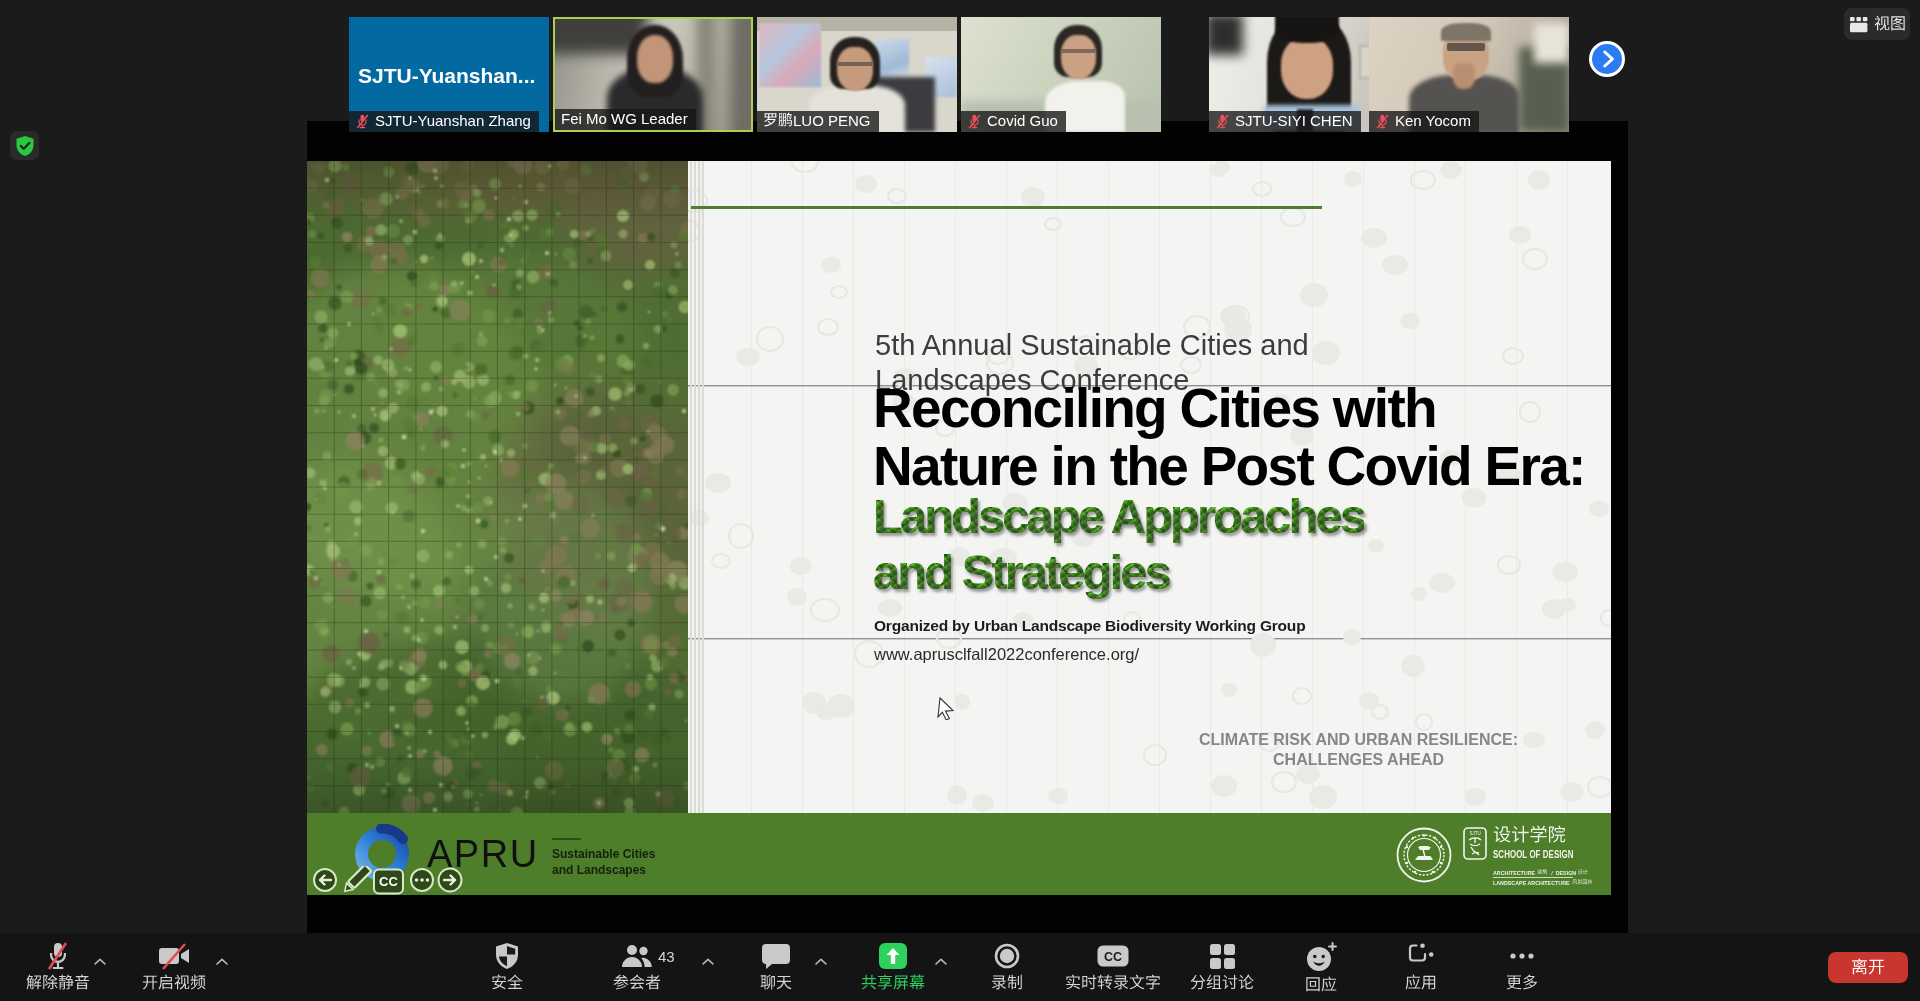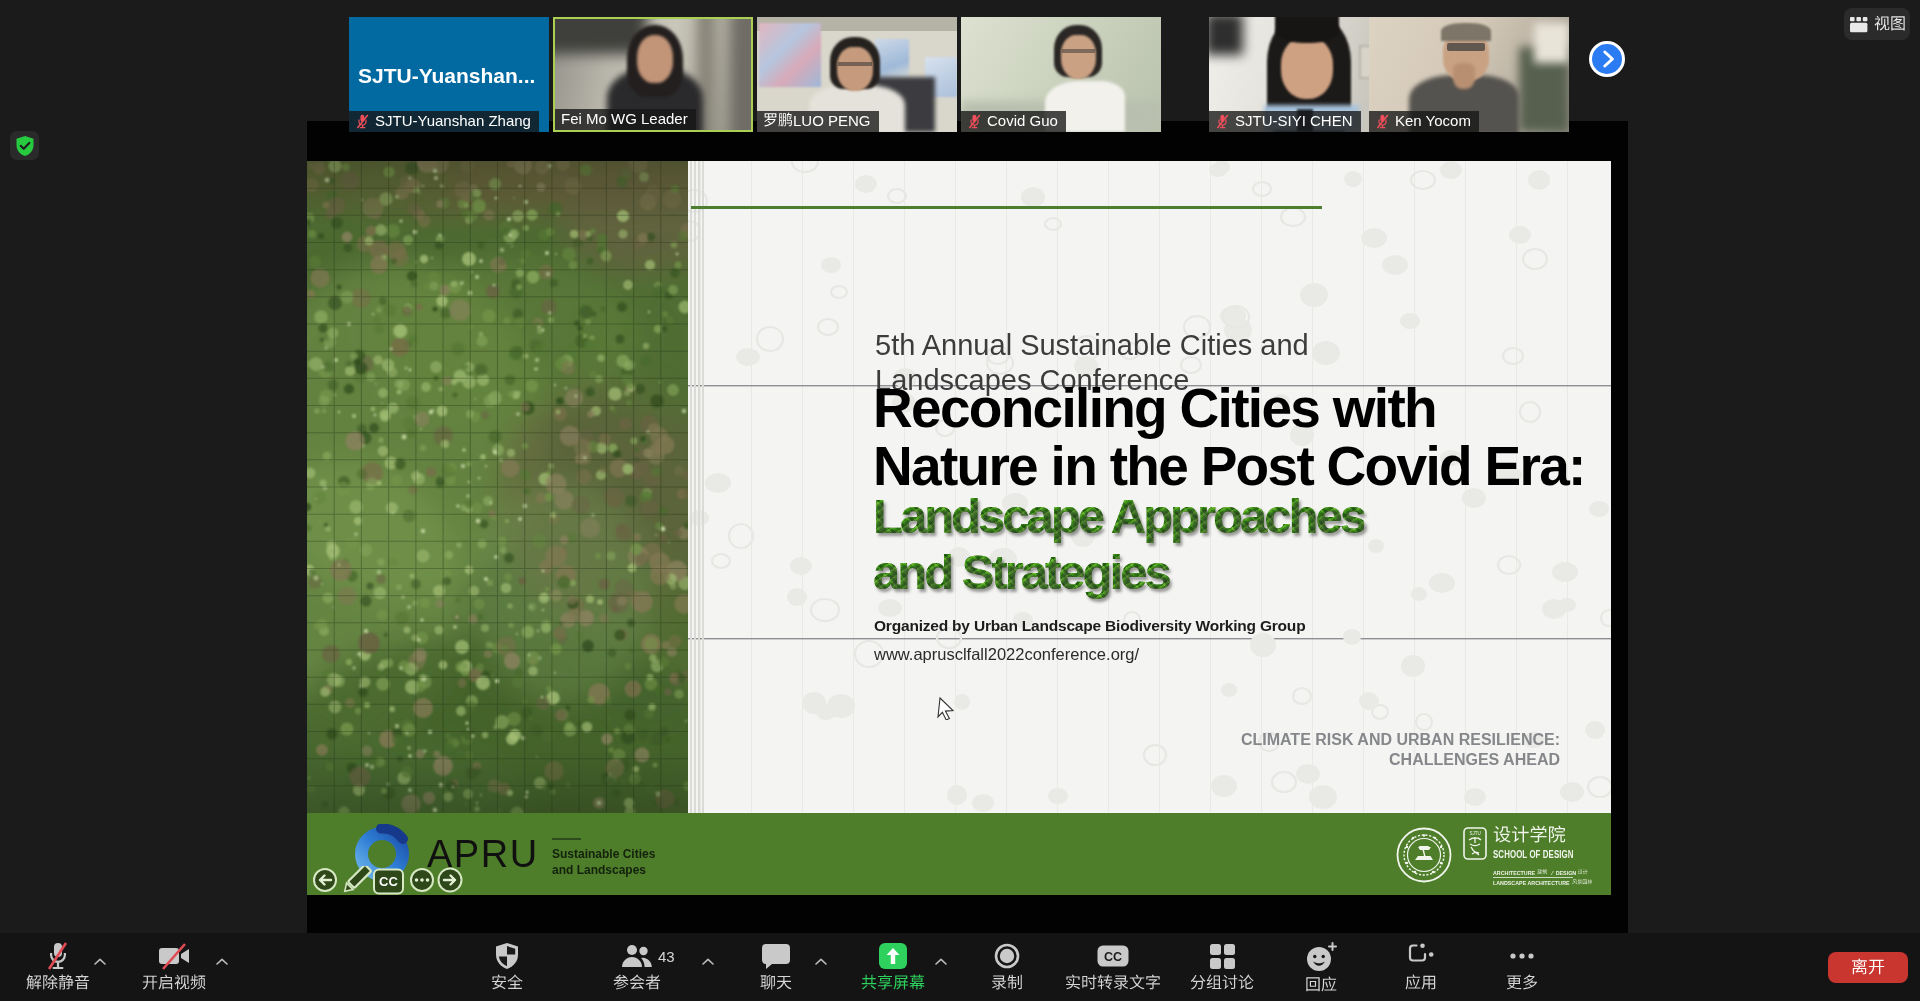--- a/index.html
+++ b/index.html
@@ -1130,21 +1130,21 @@
     </div>
     <div class="abs" style="left:384px;top:45px;width:631px;height:3px;background:#4d7d2e"></div>
     <div class="abs" style="left:568px;top:167px;font-size:29px;line-height:35px;color:#3c3c3c">5th Annual Sustainable Cities and<br>Landscapes Conference</div>
     <div class="abs" style="left:566px;top:218px;font-size:55px;line-height:58px;font-weight:bold;color:#000000;letter-spacing:-1.7px">Reconciling Cities with<br>Nature in the Post Covid Era:</div>
     <div class="abs" style="left:566px;top:327px;font-size:49px;line-height:56px;font-weight:bold;letter-spacing:-3.0px;
 color:#47762e;text-shadow:2px 3px 3px rgba(60,60,60,.5);
 background:repeating-linear-gradient(47deg,#4b7d2c 0 3px,#6f9e47 3px 5px,#3a6322 5px 8px,#578a38 8px 11px),repeating-linear-gradient(-35deg,#86b05a 0 2px,#46752a 2px 5px,#5d8f3a 5px 7px);background-blend-mode:overlay;
 -webkit-background-clip:text;background-clip:text;-webkit-text-fill-color:transparent">Landscape Approaches<br>and Strategies</div>
     <div class="abs" style="left:567px;top:456px;font-size:15.5px;letter-spacing:-0.2px;font-weight:bold;color:#1c1c1c">Organized by Urban Landscape Biodiversity Working Group</div>
     <div class="abs" style="left:567px;top:484px;font-size:16.5px;color:#2a2a2a">www.aprusclfall2022conference.org/</div>
-    <div class="abs" style="left:850px;top:569px;width:403px;text-align:right;font-size:16px;line-height:20px;font-weight:bold;color:#85878a">CLIMATE RISK AND URBAN RESILIENCE:<br>CHALLENGES AHEAD</div>
+    <div class="abs" style="left:850px;top:569px;width:403px;text-align:center;font-size:16px;line-height:20px;font-weight:bold;color:#85878a">CLIMATE RISK AND URBAN RESILIENCE:<br>CHALLENGES AHEAD</div>
     <div class="abs" style="left:0;top:652px;width:1304px;height:82px;background:#4e7e2a">
       <div class="abs" style="left:45px;top:11px"><svg width="62" height="60" viewBox="0 0 62 60">
 <defs>
             <linearGradient id="apg" x1="0" y1="1" x2="1" y2="0">
               <stop offset="0" stop-color="#6db3e8"></stop>
               <stop offset="0.5" stop-color="#2f7fd6"></stop>
               <stop offset="1" stop-color="#1c4fa8"></stop>
             </linearGradient>
           </defs>
 <circle cx="30" cy="30" r="20.5" fill="none" stroke="url(#apg)" stroke-width="13"></circle>

